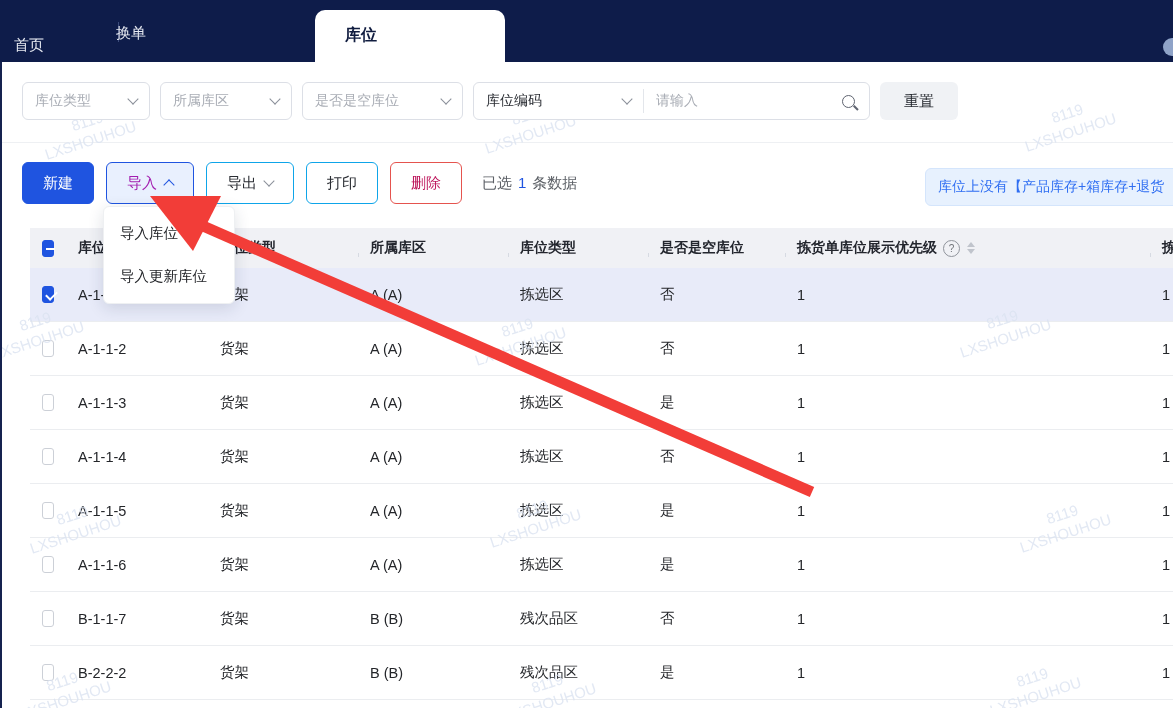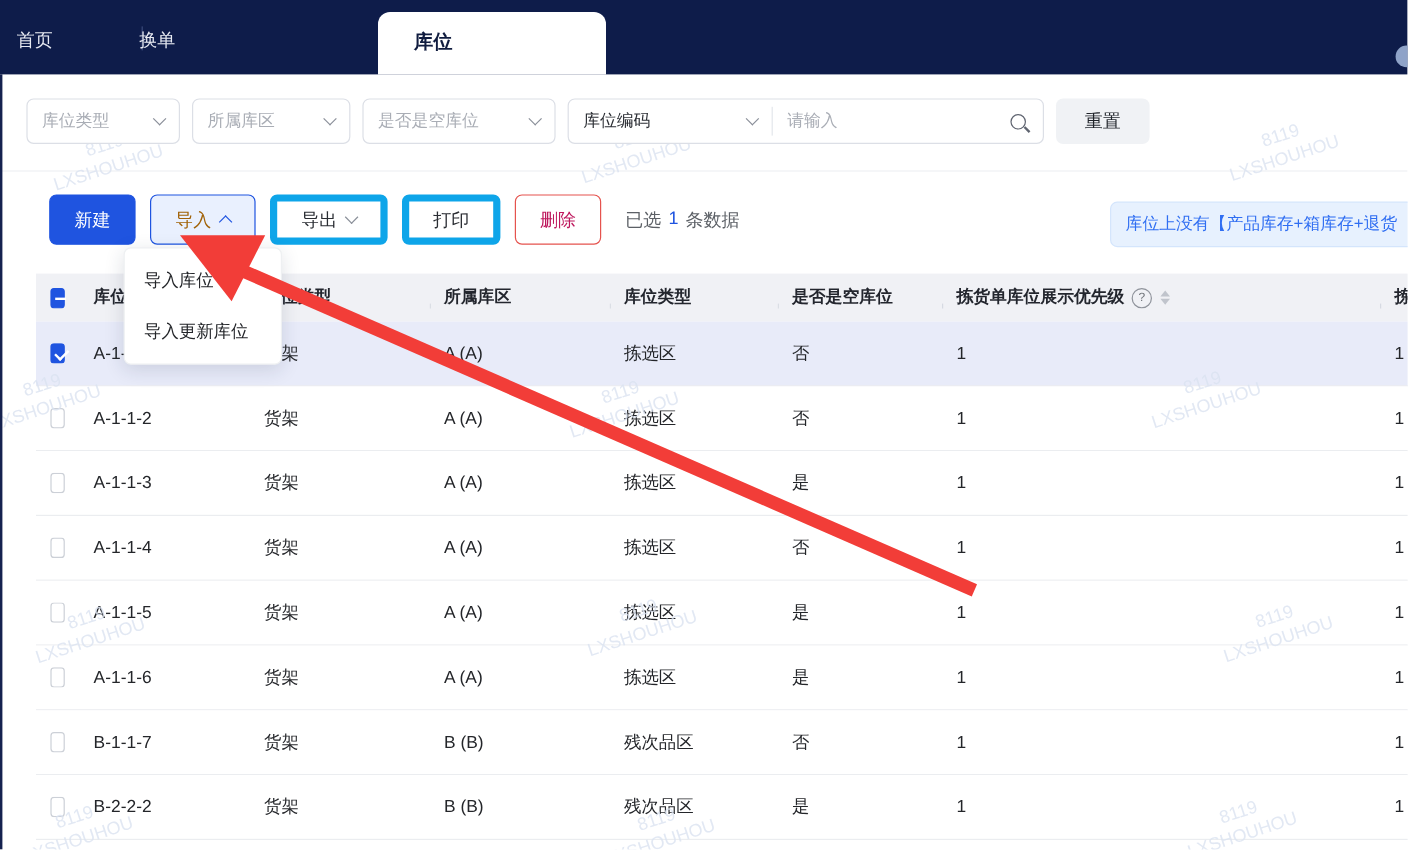--- a/index.html
+++ b/index.html
@@ -2,21 +2,21 @@
 <html><head>
 <meta charset="utf-8">
 <style>
   html,body{margin:0;padding:0;}
   body{width:1173px;height:708px;position:relative;overflow:hidden;background:#fff;
        font-family:"Liberation Sans",sans-serif;color:#24262a;}
 
   
   .topbar{position:absolute;top:0;left:0;width:1173px;height:62px;background:#0e1c4a;z-index:40;}
   .tab{position:absolute;top:24px;font-size:15px;color:#e7eaf2;cursor:pointer;}
-  .tab-home{left:14px;}
+  .tab-home{left:14px;margin-top:12px;}
   .tab-divider{position:absolute;left:118px;top:22px;width:1px;height:20px;background:#3a4a7a;}
   .tab-swap{left:116px;}
   .tab-active{position:absolute;left:315px;top:10px;width:190px;height:52px;background:#ffffff;
               border-radius:10px 10px 0 0;z-index:41;}
   .tab-active span{position:absolute;left:30px;top:15px;font-size:16px;font-weight:bold;color:#101c3f;}
   .top-icons{position:absolute;right:0;top:0;height:62px;z-index:42;}
   .partial-avatar{position:absolute;right:-8px;top:38px;width:18px;height:18px;border-radius:50%;
                   background:#8fa3c8;z-index:42;}
 
   
@@ -40,25 +40,25 @@
   .sg-input .ph{flex:1;}
   .mag{width:11px;height:11px;border:1.6px solid #5f6470;border-radius:50%;position:relative;margin-right:2px;}
   .mag::after{content:"";position:absolute;width:6px;height:1.6px;background:#5f6470;
               transform:rotate(45deg);right:-5px;bottom:-2px;}
   .reset-btn{height:38px;padding:0 24px;background:#f0f2f5;border:none;border-radius:6px;
              font-size:15px;color:#1f2329;cursor:pointer;}
 
   .section-divider{position:absolute;left:0;top:142px;width:1173px;height:1px;background:#eef0f3;}
 
   
-  .toolbar{position:absolute;left:22px;top:162px;display:flex;gap:12px;align-items:center;z-index:3;margin-left:19px;}
+  .toolbar{position:absolute;left:22px;top:162px;display:flex;gap:12px;align-items:center;z-index:3;}
   .btn{height:42px;padding:0 20px;border-radius:6px;font-size:15px;display:flex;align-items:center;
-       gap:8px;cursor:pointer;box-sizing:border-box;background:#fff;border:6px solid #0ea5e9;color:#2a2d33;}
+       gap:8px;cursor:pointer;box-sizing:border-box;background:#fff;border:1px solid #0ea5e9;color:#2a2d33;}
   .btn-primary{background:#1f54e0;border:1px solid #1f54e0;color:#fff;}
-  .btn-import{background:#e9f0fe;border:1px solid #1f54e0;color:#a16207;}
+  .btn-import{background:#e9f0fe;border:1px solid #1f54e0;color:#a21caf;}
   .btn-danger{border:1px solid #e5534e;color:#be185d;}
   .selected-info{margin-left:8px;font-size:15px;color:#5c6066;display:flex;gap:6px;}
   .selected-info .count{color:#1f54e0;}
   .notice{position:absolute;left:925px;top:168px;width:360px;height:38px;background:#e7f1fe;
           border:1px solid #d4e5fc;border-radius:6px;display:flex;align-items:center;padding:0 12px;
           font-size:14px;color:#2f6ef2;white-space:nowrap;overflow:hidden;box-sizing:border-box;z-index:2;}
 
   
   .table{position:absolute;left:30px;top:228px;width:1290px;z-index:1;}
   .trow{display:grid;grid-template-columns:36px 142px 150px 150px 140px 137px 365px 170px;align-items:center;}

